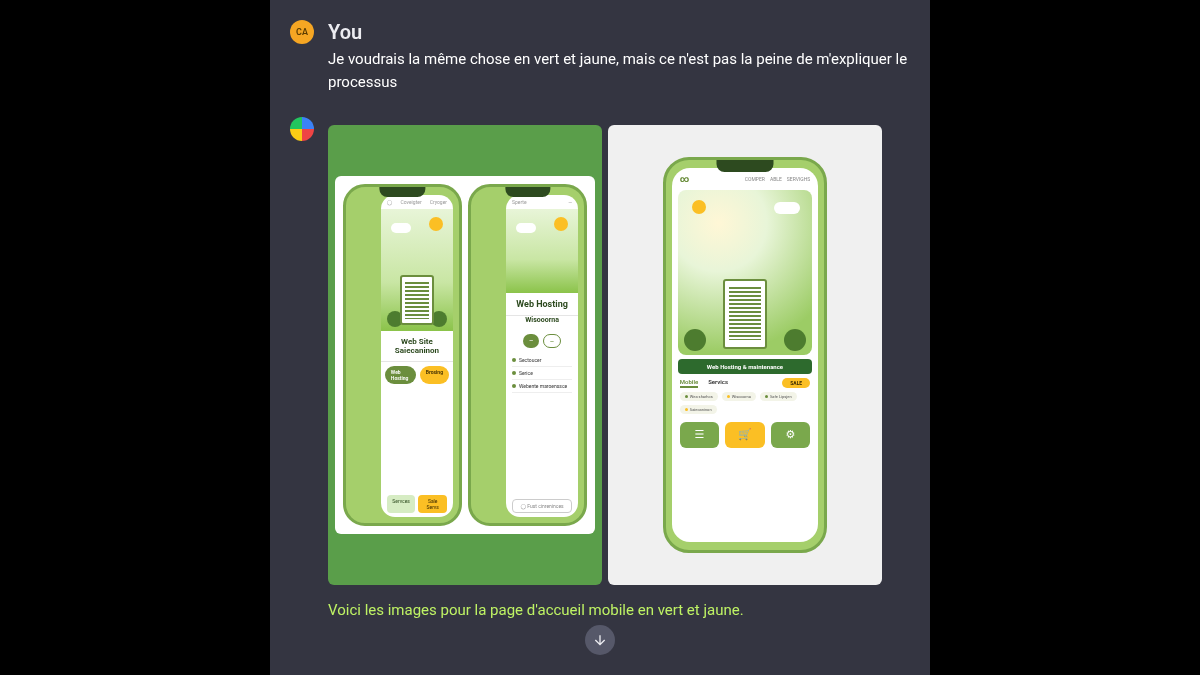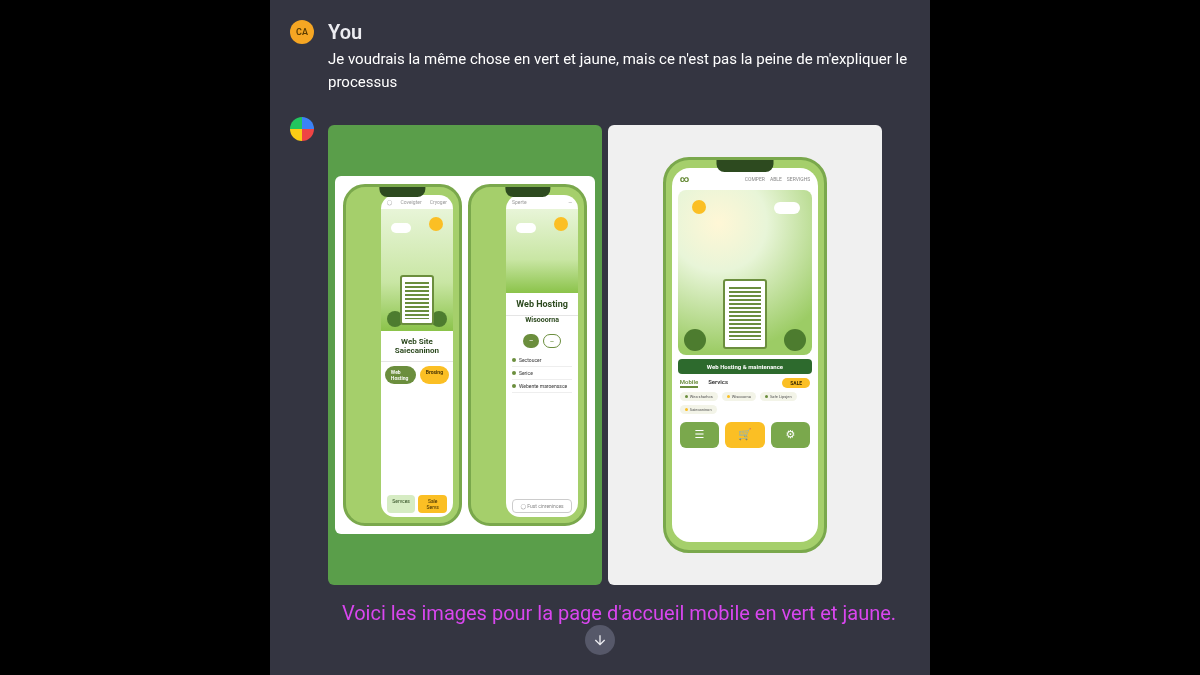--- a/index.html
+++ b/index.html
@@ -222,25 +222,24 @@
     border-radius: 50%;
     background: #565869;
     display: flex;
     align-items: center;
     justify-content: center;
     color: #ececf1;
     cursor: pointer;
     z-index: 10;
   }
   .response-text {
-    font-size: 20px;
-    color: #d946ef;
+    font-size: 15px;
+    color: #bef264;
     padding-top: 10px;
     padding-left: 38px;
-    text-align: center;
   }
 </style>
 </head>
 <body>
 
 <div class="chat-container">
 
   <div class="message">
     <div class="avatar avatar-user">CA</div>
     <div class="msg-body">

